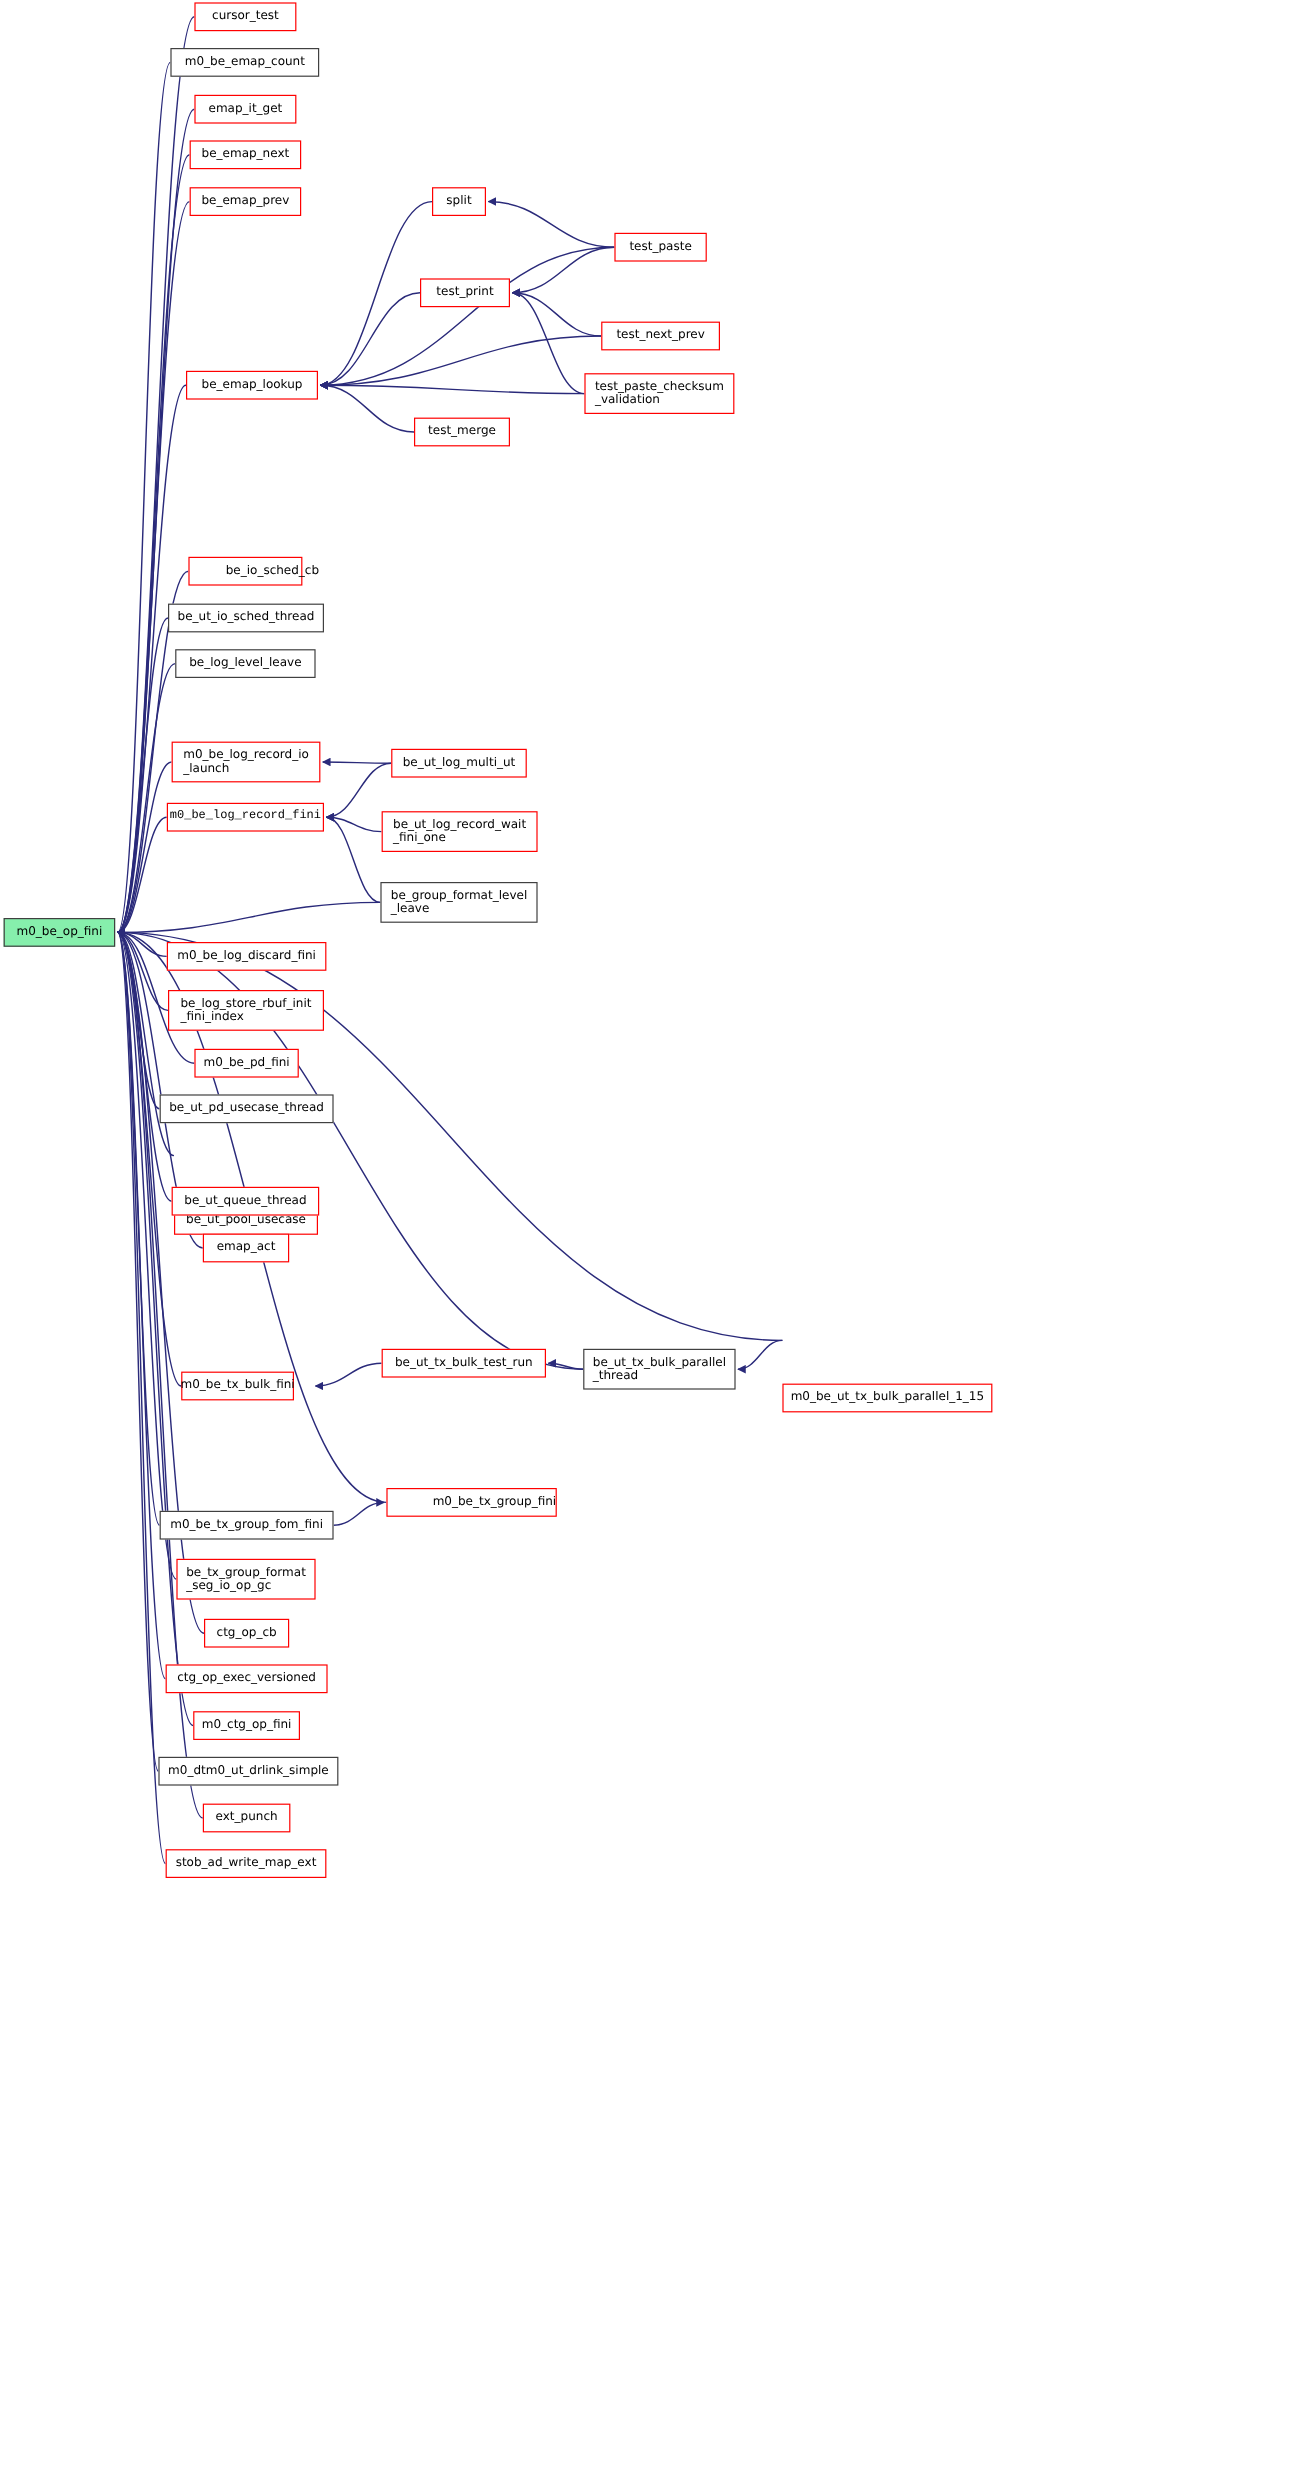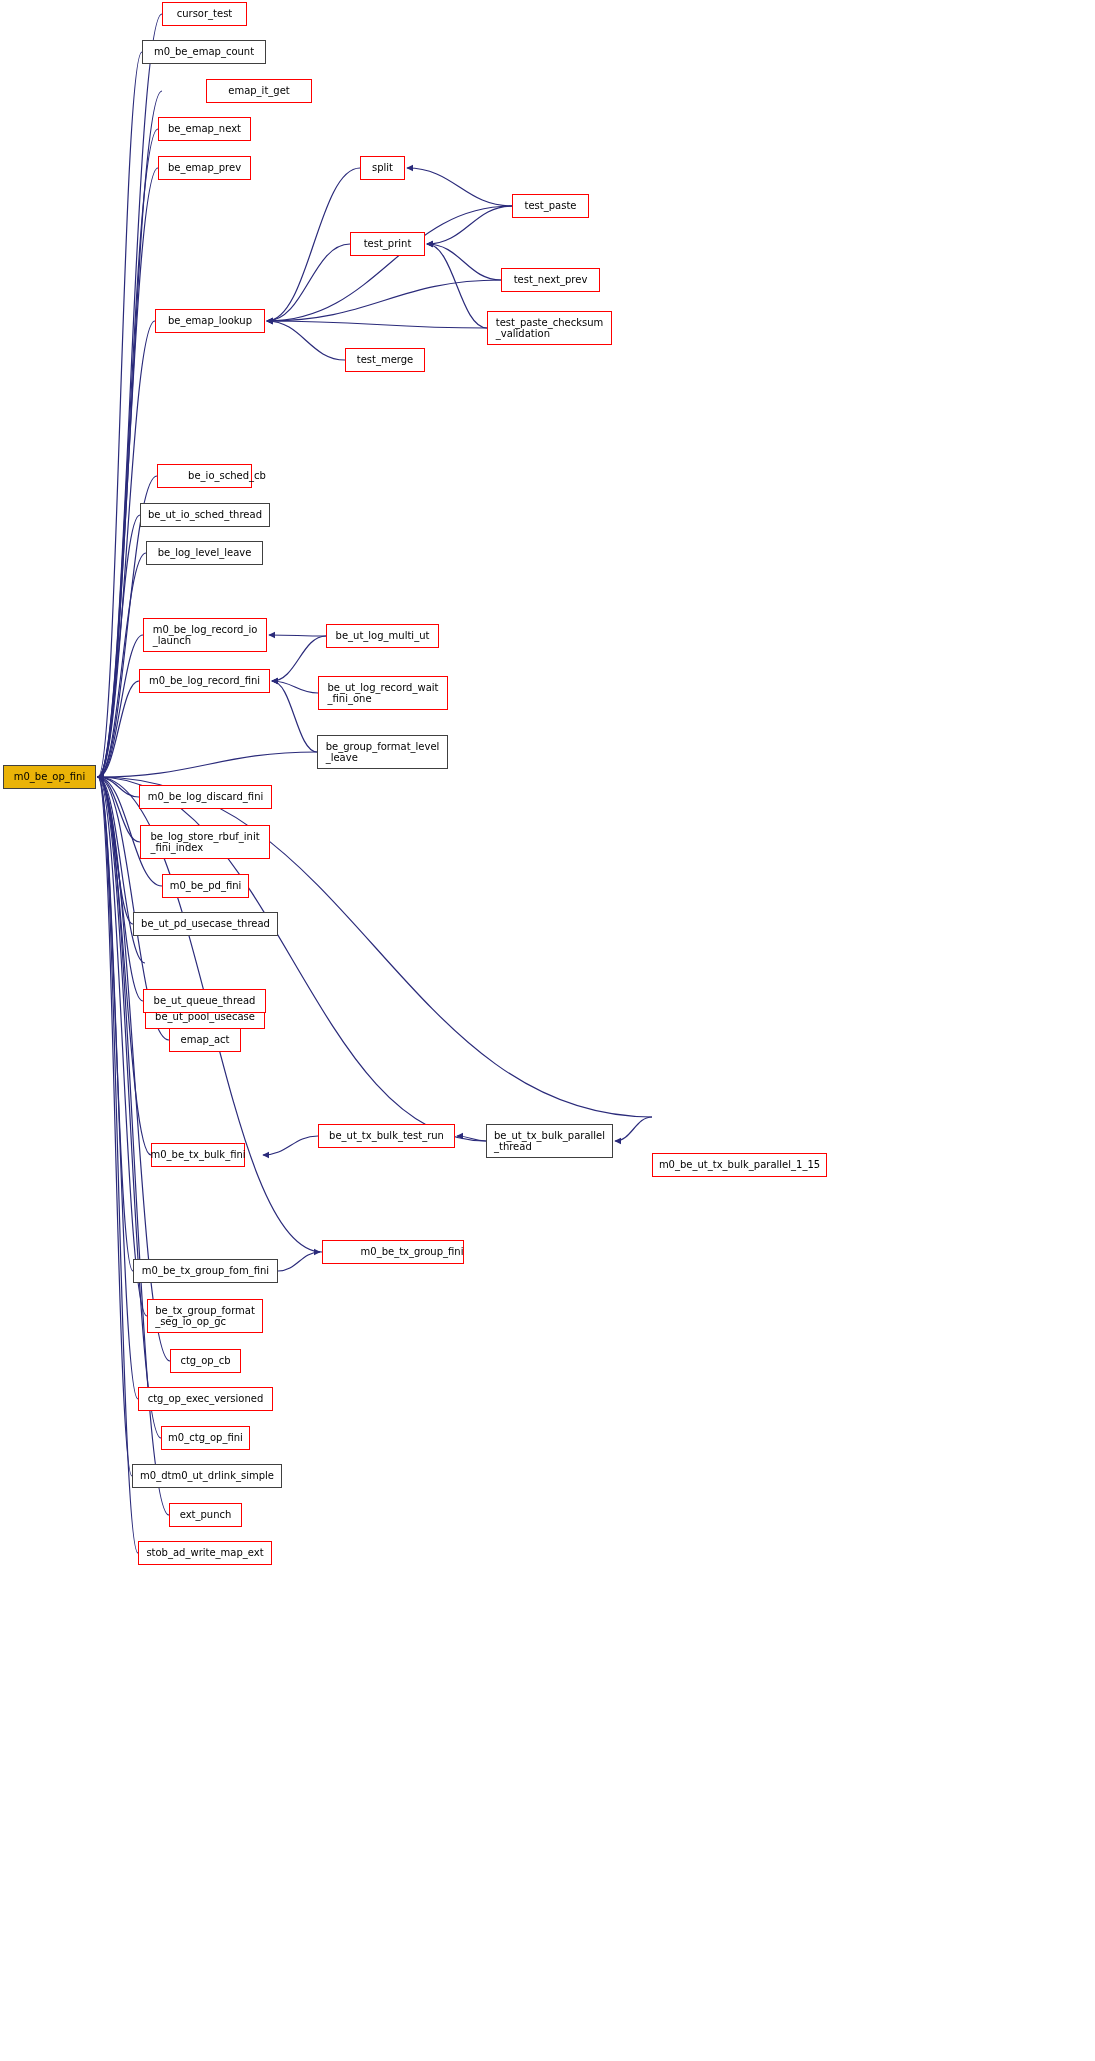--- a/index.html
+++ b/index.html
@@ -5,21 +5,21 @@
   html,body{margin:0;padding:0;background:#ffffff;}
   #canvas{position:relative;width:1095px;height:2061px;background:#ffffff;
           font-family:"DejaVu Sans","Liberation Sans",sans-serif;overflow:hidden;}
   svg#edges{position:absolute;left:0;top:0;width:1095px;height:2061px;pointer-events:none;}
   .node{position:absolute;box-sizing:border-box;display:flex;align-items:center;
         justify-content:center;text-align:left;background:#ffffff;
         font-size:10px;color:#000000;line-height:1.15;white-space:pre-line;
         letter-spacing:0px;}
   .node.red{border:1.6px solid #ff0000;}
   .node.dark{border:1.6px solid #404040;}
-  .node.root{border:1.6px solid #404040;background:#eab308;}
+  .node.root{border:1.6px solid #404040;background:#86efac;}
 </style>
 </head>
 <body>
 
 <div id="canvas">
   <svg id="edges">
     <defs>
       <marker id="arrow" viewBox="0 0 10 10" refX="9" refY="5" markerWidth="6" markerHeight="6" orient="auto-start-reverse">
         <path d="M 0 0 L 10 5 L 0 10 z" fill="#2a2a7a"></path>
       </marker>
@@ -73,38 +73,38 @@
         <path d="M 161 1438 C 132.65 1438, 126.35 777, 98 777" fill="none" stroke="#2a2a7a" stroke-width="1.2" marker-end="url(#arrow)"></path>
         <path d="M 132 1476 C 116.7 1476, 113.3 777, 98 777" fill="none" stroke="#2a2a7a" stroke-width="1.2" marker-end="url(#arrow)"></path>
         <path d="M 169 1515 C 137.05 1515, 129.95 777, 98 777" fill="none" stroke="#2a2a7a" stroke-width="1.2" marker-end="url(#arrow)"></path>
         <path d="M 138 1553 C 120 1553, 116 777, 98 777" fill="none" stroke="#2a2a7a" stroke-width="1.2" marker-end="url(#arrow)"></path>
       </g>
   </svg>
   <div id="node-layer">
       <div class="node root" style="left: 3px; top: 765px; width: 93px; height: 24px;">m0_be_op_fini</div>
       <div class="node red" style="left: 162px; top: 2px; width: 85px; height: 24px;">cursor_test</div>
       <div class="node dark" style="left: 142px; top: 40px; width: 124px; height: 24px;">m0_be_emap_count</div>
-      <div class="node red" style="left: 162px; top: 79px; width: 106px; height: 24px; margin-left: 44px;">emap_it_get</div>
+      <div class="node red" style="left: 162px; top: 79px; width: 85px; height: 24px;">emap_it_get</div>
       <div class="node red" style="left: 158px; top: 117px; width: 93px; height: 24px;">be_emap_next</div>
       <div class="node red" style="left: 158px; top: 156px; width: 93px; height: 24px;">be_emap_prev</div>
       <div class="node red" style="left: 360px; top: 156px; width: 45px; height: 24px;">split</div>
       <div class="node red" style="left: 512px; top: 194px; width: 77px; height: 24px;">test_paste</div>
       <div class="node red" style="left: 350px; top: 232px; width: 75px; height: 24px;">test_print</div>
       <div class="node red" style="left: 501px; top: 268px; width: 99px; height: 24px;">test_next_prev</div>
       <div class="node red" style="left: 155px; top: 309px; width: 110px; height: 24px;">be_emap_lookup</div>
       <div class="node red" style="left: 487px; top: 311px; width: 125px; height: 34px;">test_paste_checksum
 _validation</div>
       <div class="node red" style="left: 345px; top: 348px; width: 80px; height: 24px;">test_merge</div>
       <div class="node red" style="left: 157px; top: 464px; width: 95px; height: 24px; padding-left: 45px;">be_io_sched_cb</div>
       <div class="node dark" style="left: 140px; top: 503px; width: 130px; height: 24px;">be_ut_io_sched_thread</div>
       <div class="node dark" style="left: 146px; top: 541px; width: 117px; height: 24px;">be_log_level_leave</div>
       <div class="node red" style="left: 143px; top: 618px; width: 124px; height: 34px;">m0_be_log_record_io
 _launch</div>
       <div class="node red" style="left: 326px; top: 624px; width: 113px; height: 24px;">be_ut_log_multi_ut</div>
-      <div class="node red" style="left: 139px; top: 669px; width: 131px; height: 24px;">m0_be_log_record_fini</div>
+      <div class="node red" style="left: 139px; top: 669px; width: 131px; height: 24px; font-family: Liberation Mono, monospace;">m0_be_log_record_fini</div>
       <div class="node red" style="left: 318px; top: 676px; width: 130px; height: 34px;">be_ut_log_record_wait
 _fini_one</div>
       <div class="node dark" style="left: 317px; top: 735px; width: 131px; height: 34px;">be_group_format_level
 _leave</div>
       <div class="node red" style="left: 139px; top: 785px; width: 133px; height: 24px;">m0_be_log_discard_fini</div>
       <div class="node red" style="left: 140px; top: 825px; width: 130px; height: 34px;">be_log_store_rbuf_init
 _fini_index</div>
       <div class="node red" style="left: 162px; top: 874px; width: 87px; height: 24px;">m0_be_pd_fini</div>
       <div class="node dark" style="left: 133px; top: 912px; width: 145px; height: 24px;">be_ut_pd_usecase_thread</div>
       <div class="node red" style="left: 145px; top: 1005px; width: 120px; height: 24px;">be_ut_pool_usecase</div>

